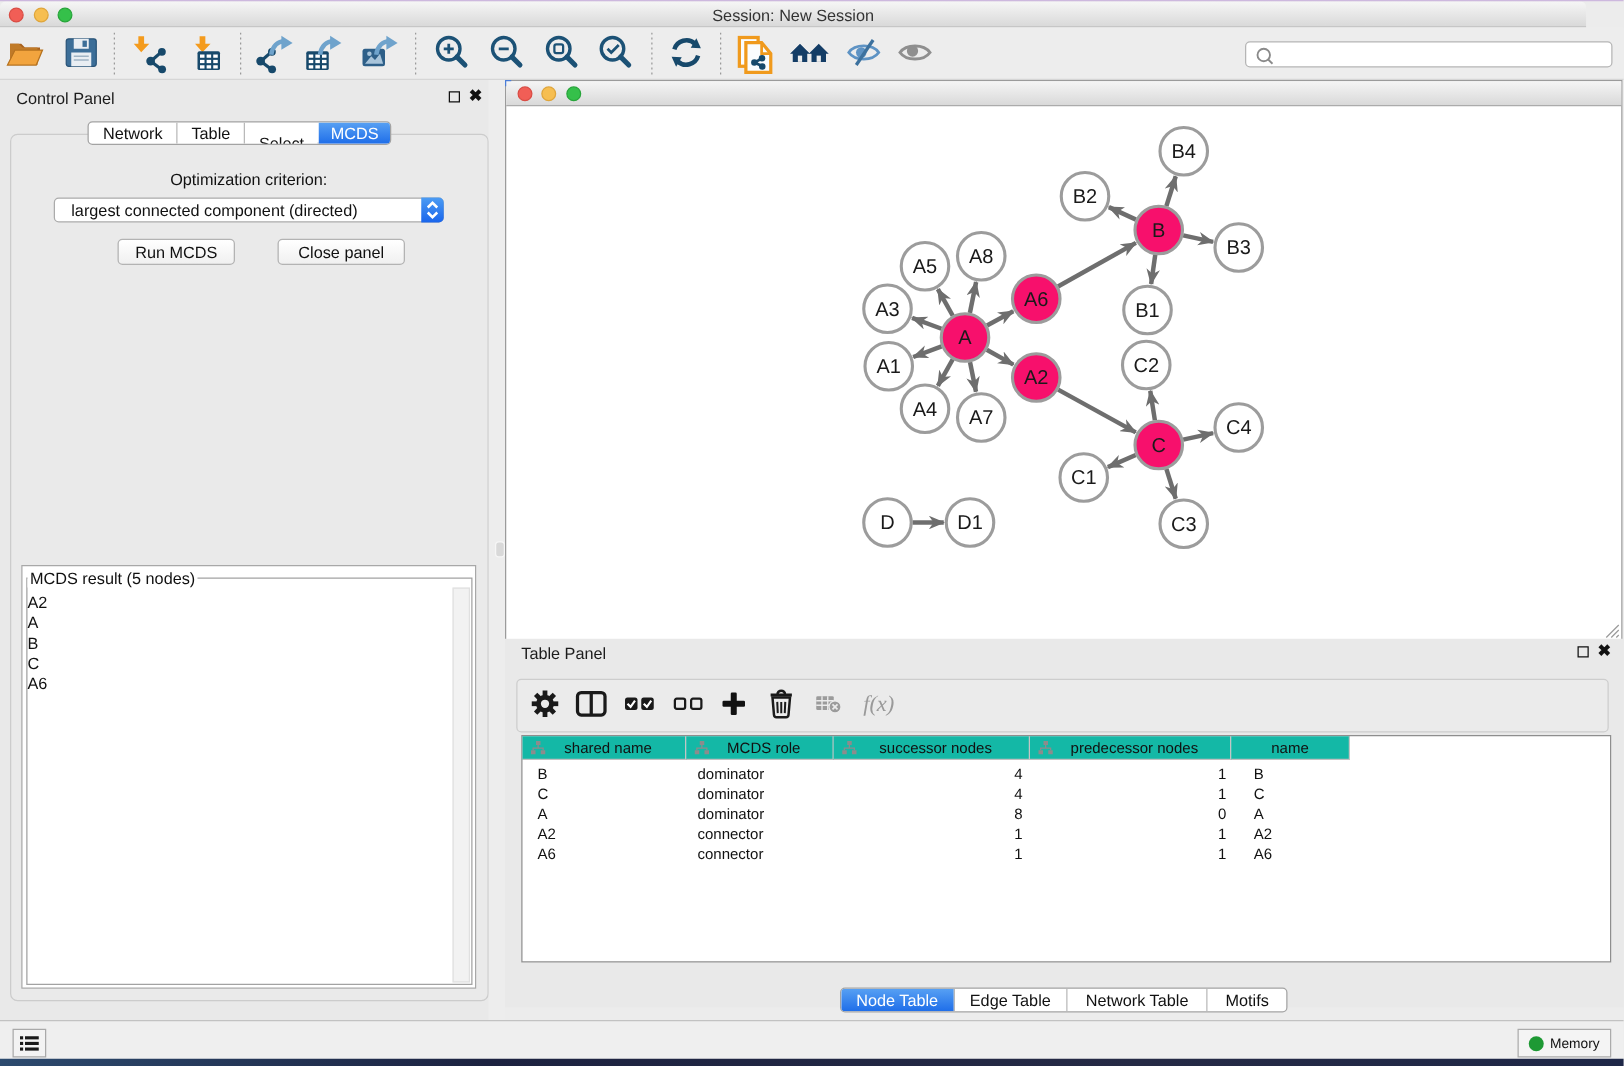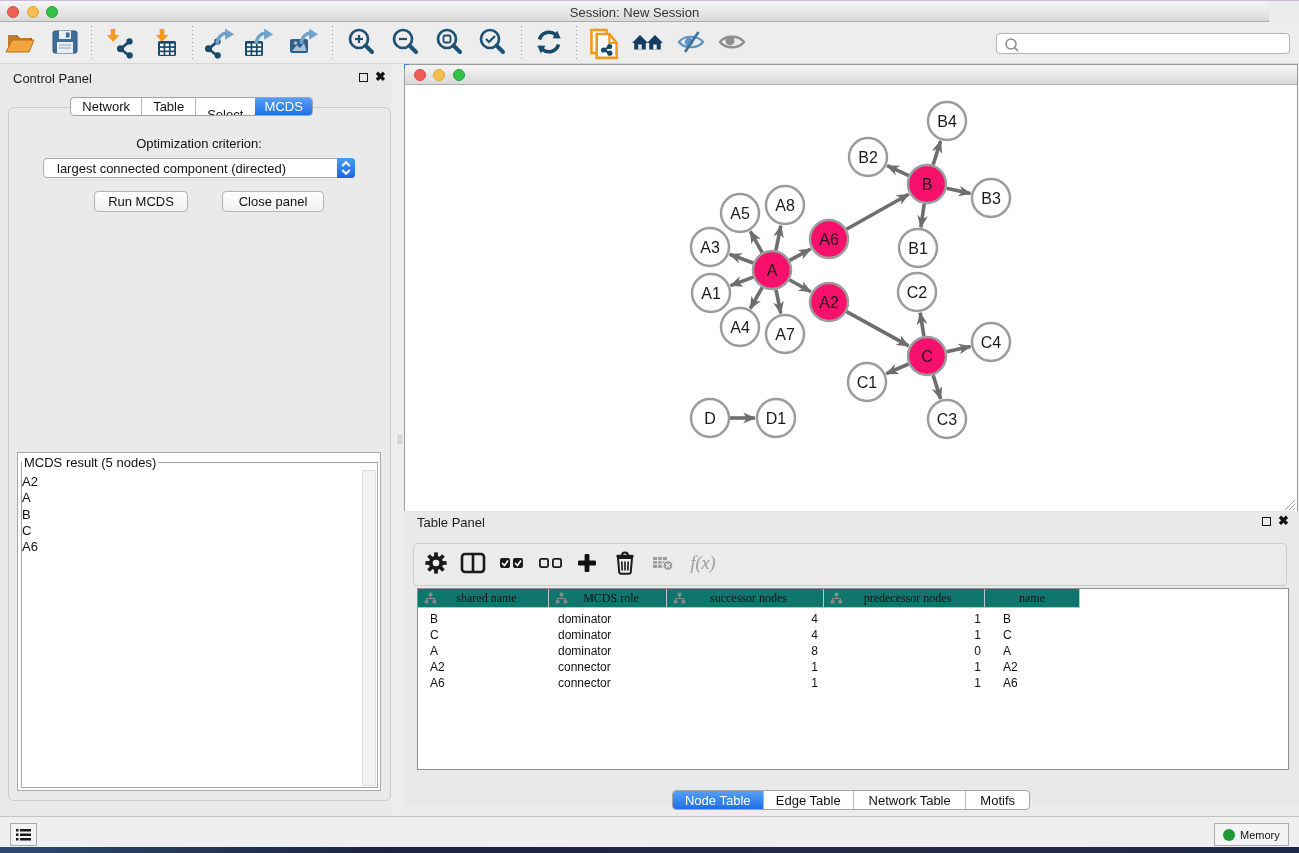--- a/index.html
+++ b/index.html
@@ -85,21 +85,21 @@
   background:#ebebeb; border:1px solid #cdcdcd; border-radius:4px;text-align:center; }
 #tp-table { position:absolute; left:13px; top:77px; width:872px; height:182px;
   background:#fff; border:1px solid #8e8e8e; }
 #tp-tabs { left:672px; top:790px; width:358px; height:20px; }
 #tp-tabs .s1 { width:91px; } #tp-tabs .s2 { width:91px; }
 #tp-tabs .s3 { width:113px;text-align:right; } #tp-tabs .s4 { width:63px; }
 
 #thead { position:absolute; left:0; top:0; width:875px; height:19px;
   font-size:12px; color:#111; }
 .hcell { position:absolute; top:0; height:19px; border-right:1px solid #c4c4c4;
-  border-bottom:1px solid #c0c0c0; background:#0f766e; display:flex; align-items:center;font-family:Liberation Serif, serif; }
+  border-bottom:1px solid #c0c0c0; background:#14b8a6; display:flex; align-items:center; }
 .hcell span { flex:1; text-align:center; }
 .hcell svg + span { margin-right:12px; }
 .trow { position:absolute; font-size:12px; color:#111; height:16px; }
 .trow div { position:absolute; top:1px; }
 
 #statusbar { left:0; top:816px; width:1299px; height:31px; background:#efefef;
   border-top:1px solid #c2c2c2;padding-left:44px; }
 #sb-listbtn { position:absolute; left:10px; top:6px; width:27px; height:23px;
   background:#f3f3f3; border:1px solid #a9a9a9; }
 #sb-mem { position:absolute; left:1214px; top:6px; width:75px; height:23px;

